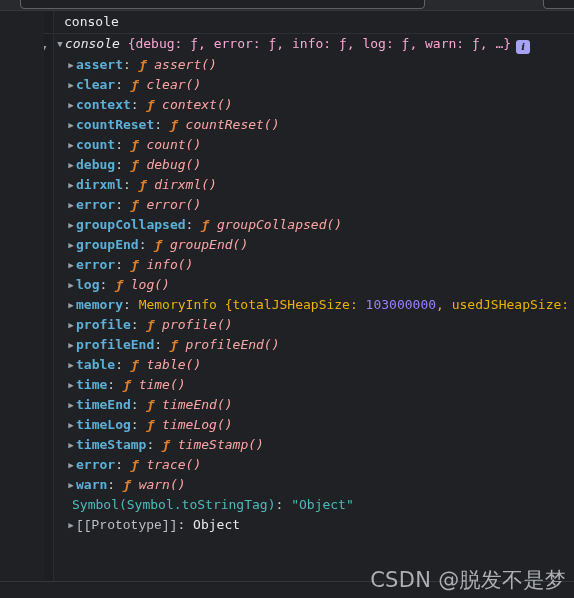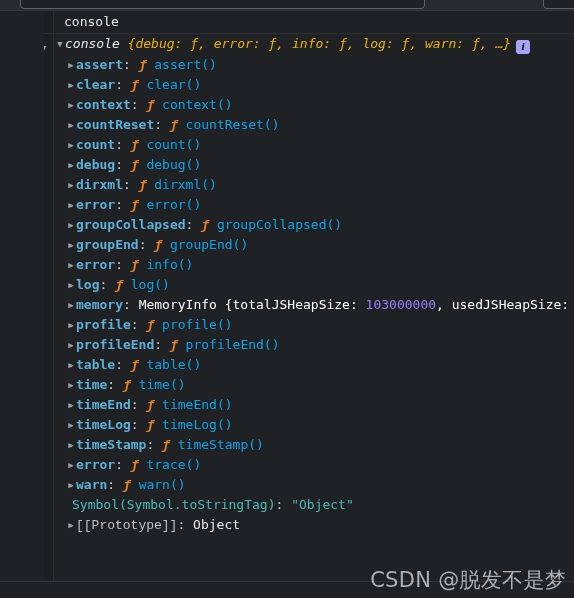--- a/index.html
+++ b/index.html
@@ -107,26 +107,26 @@
     position: absolute;
     left: -3px;
     top: 4px;
     width: 10px;
     color: #9aa0a6;
     font-size: 9px;
   }
 
   
   .obj-name   { color: #e8eaed; font-style: italic; }
-  .preview    { color: #eab308; font-style: italic; }
+  .preview    { color: #f9a8d4; }
   .prop       { color: #5db0d7; font-weight: bold; }
   .punct      { color: #cfd2d6; }
   .fn-mark    { color: #e0802c; font-style: italic; font-weight: bold; }
-  .fn-sig     { color: #0ea5e9; }
-  .ctor       { color: #ffffff; }
+  .fn-sig     { color: #fca5a5; font-style: italic; }
+  .ctor       { color: #eab308; }
   .num        { color: #9980ff; }
   .symkey     { color: #4dbbbb; }
   .str        { color: #4dbbbb; }
   .proto      { color: #bdc1c6; font-family: Liberation Mono, monospace; }
   .plainval   { color: #e8eaed; }
 
   .indent1 { padding-left: 22px; }
   .indent2 { padding-left: 28px; }
 
   .info-badge {

